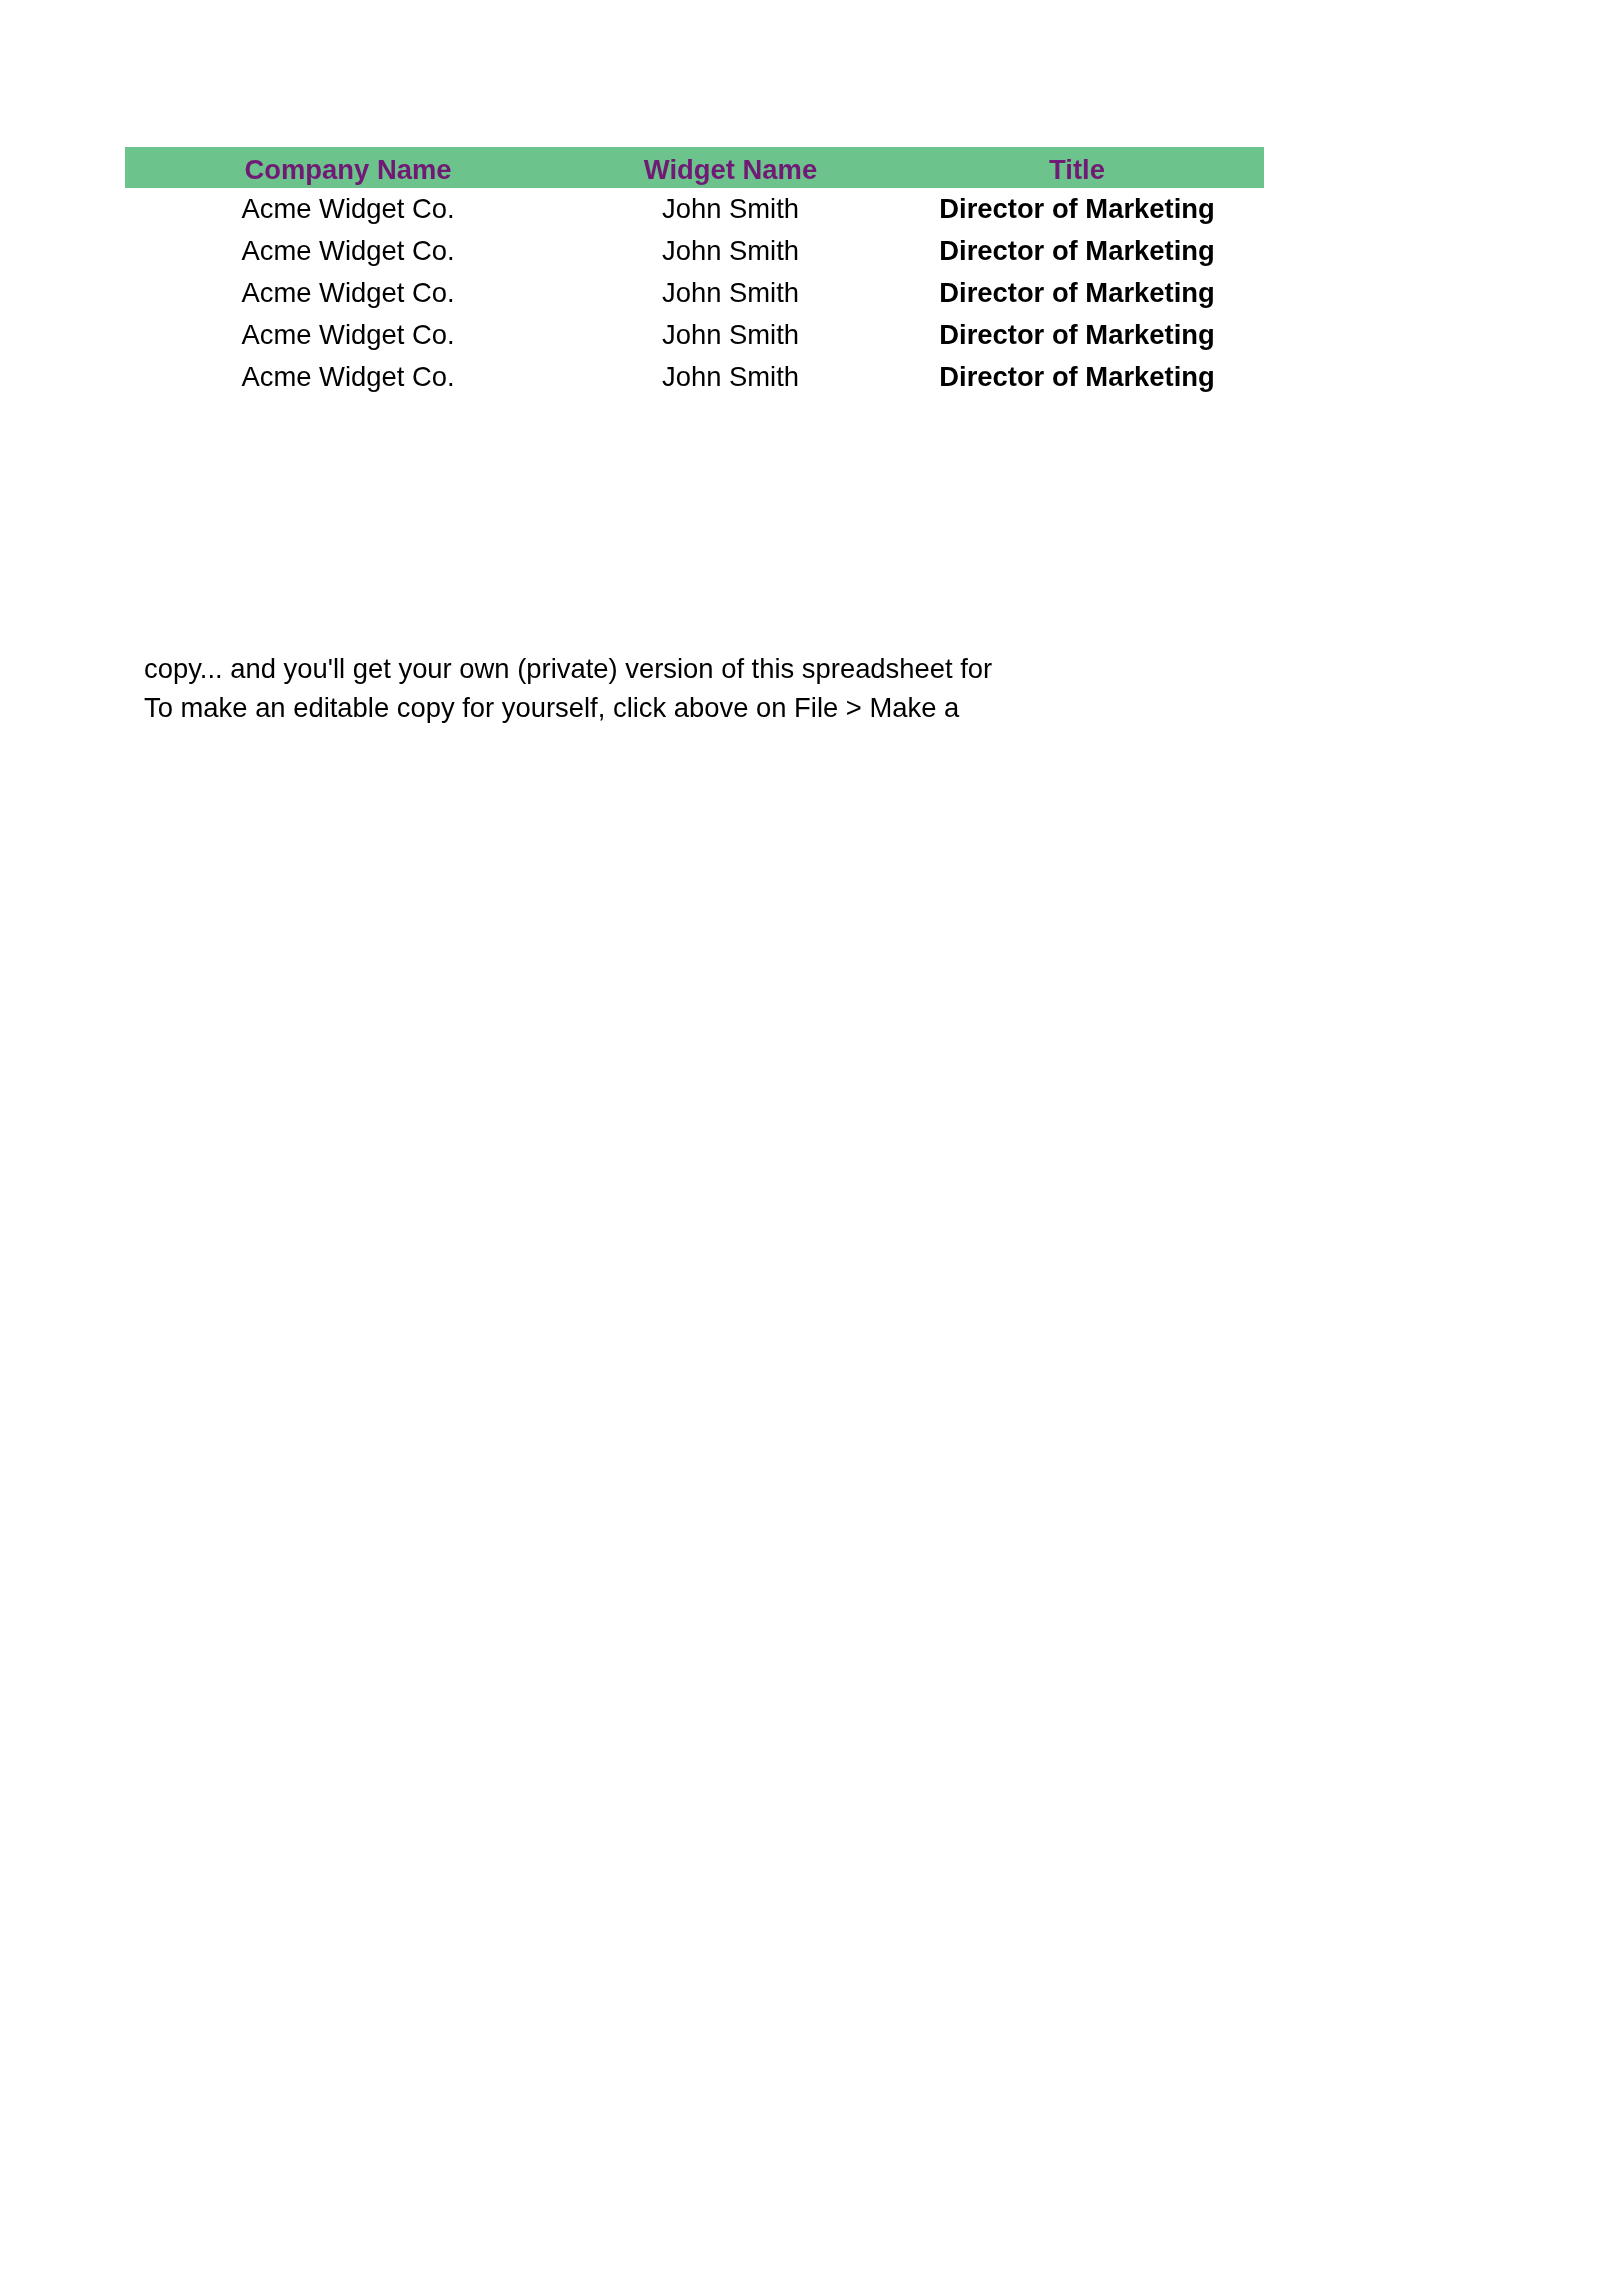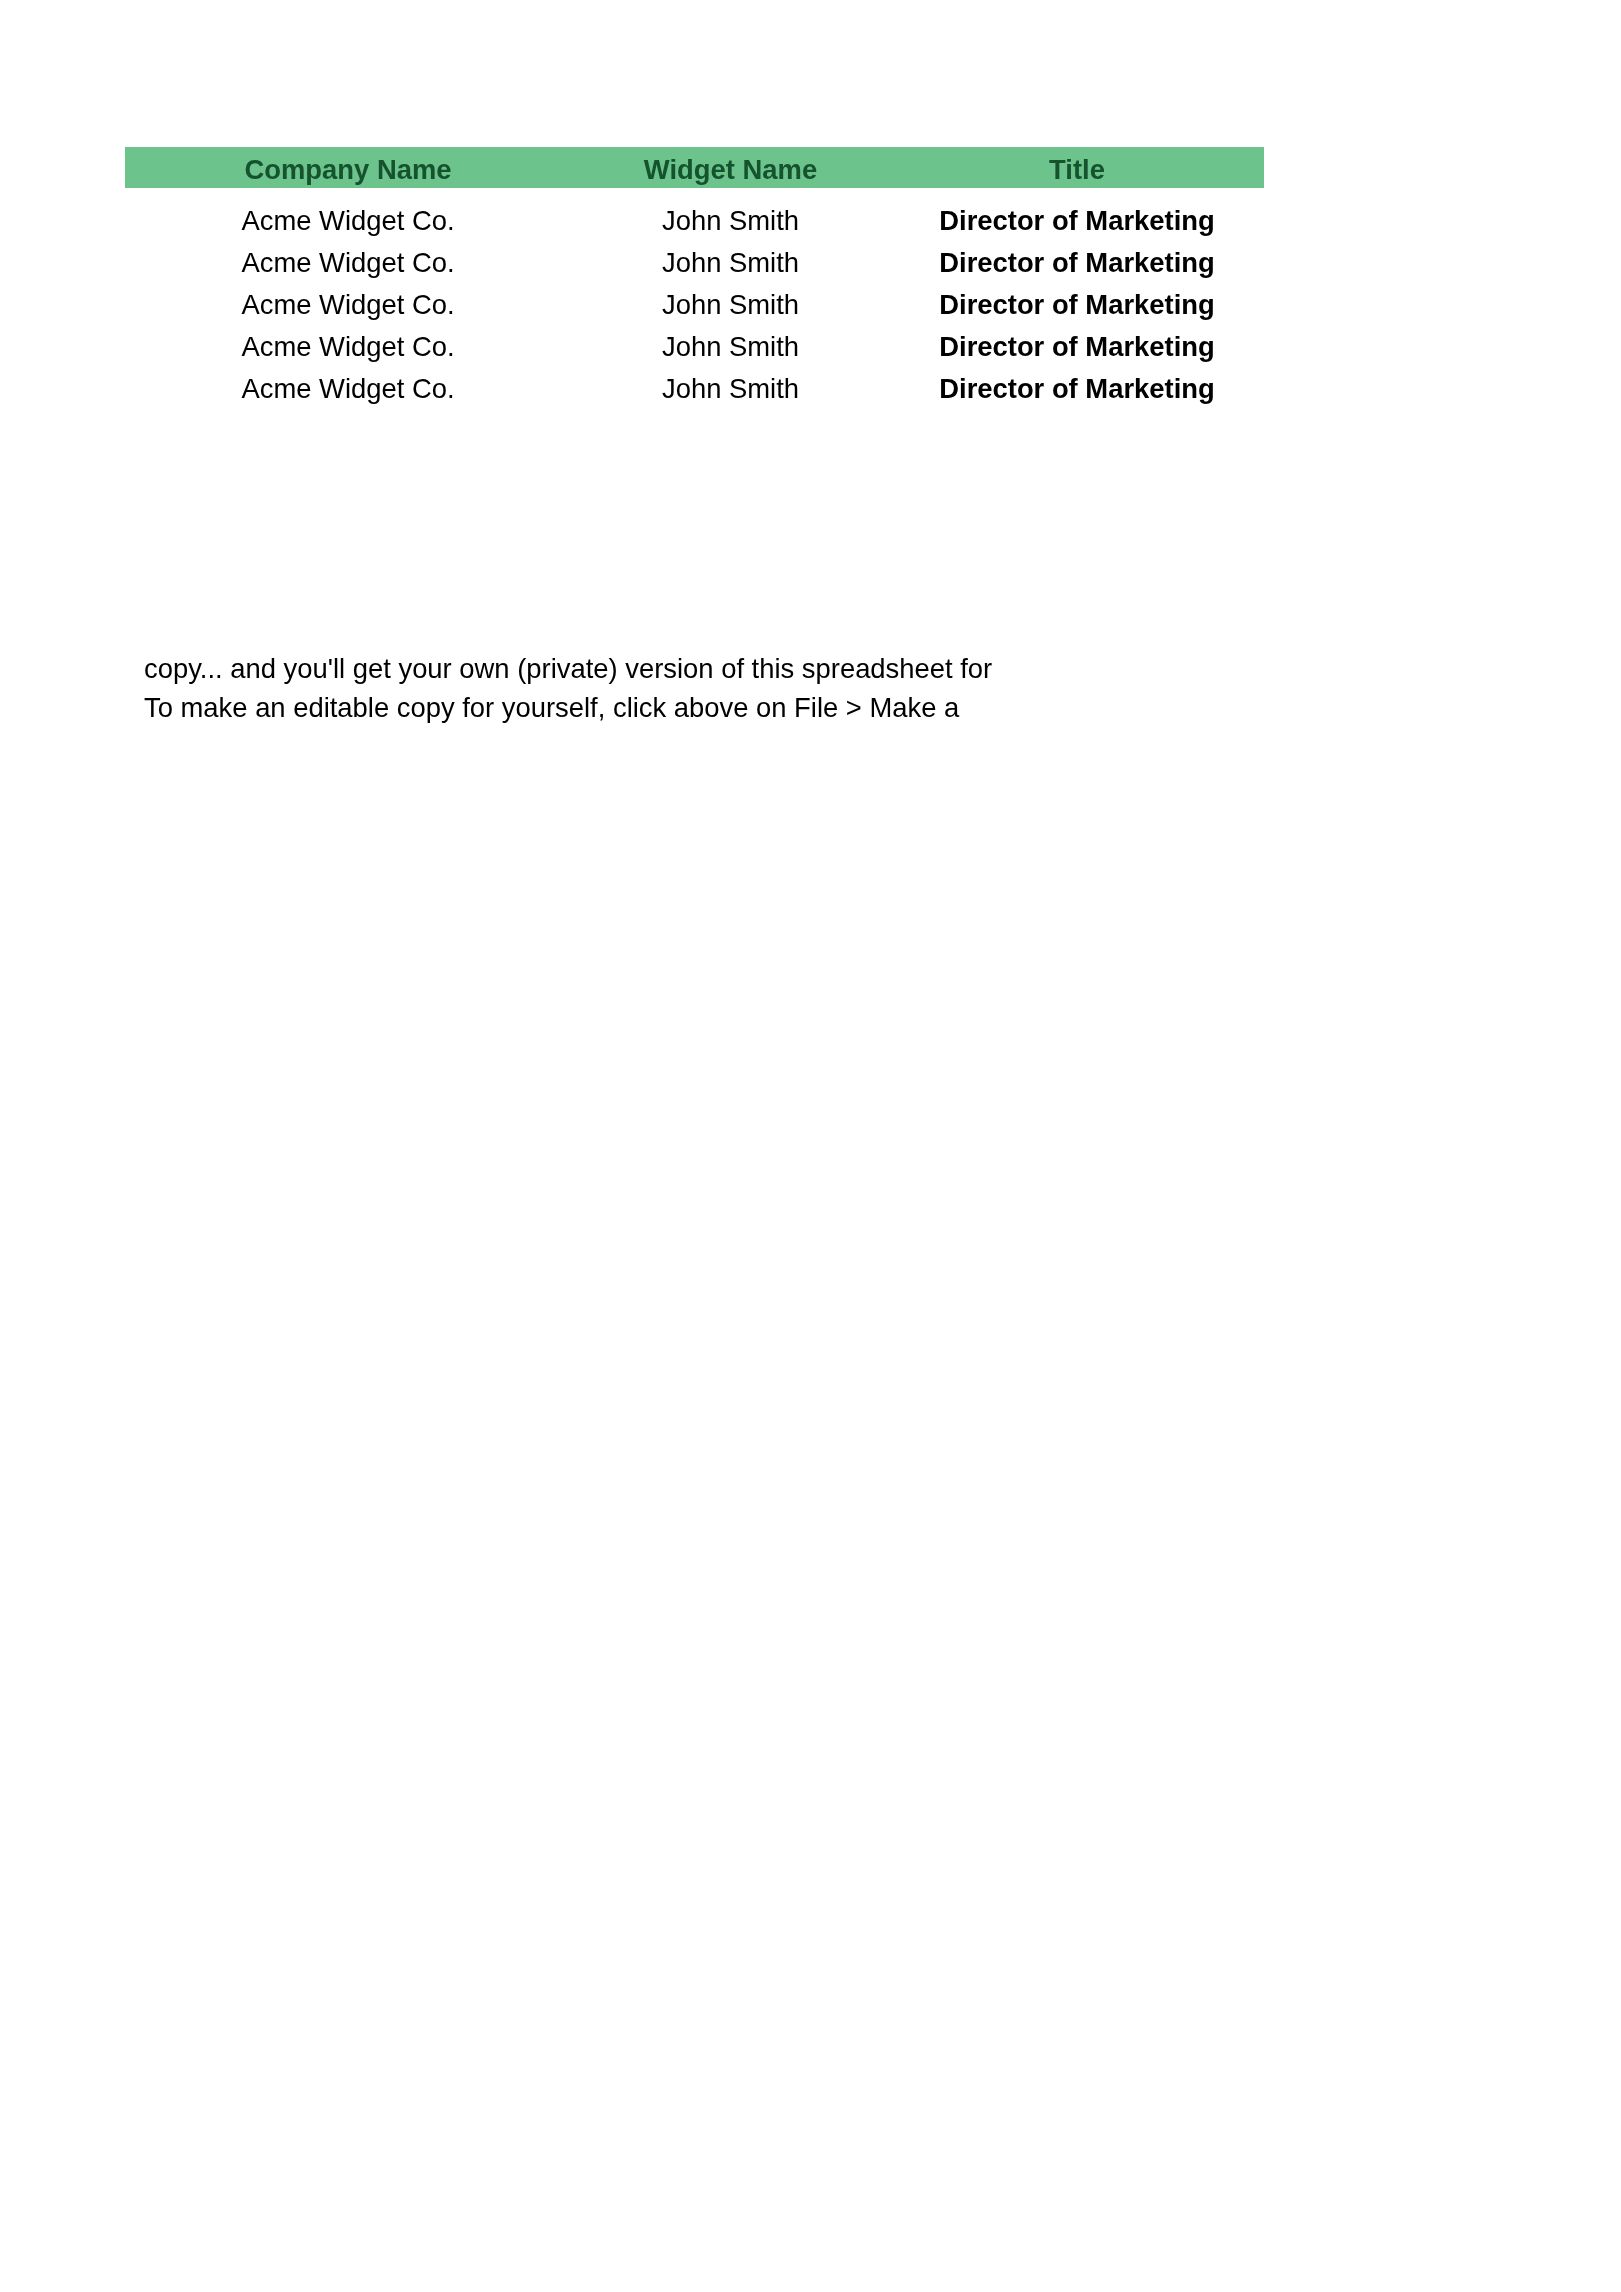--- a/index.html
+++ b/index.html
@@ -1,21 +1,21 @@
 <!DOCTYPE html>
 <html><head>
 <meta charset="utf-8">
 <style>
   html, body { margin:0; padding:0; background:#ffffff; }
   body { width:1621px; height:2293px; position:relative; overflow:hidden; font-family:"Liberation Sans", sans-serif; color:#000; }
   .table { position:absolute; left:125px; top:147px; width:1139px; }
   .hdr { display:flex; height:41px; background:#6dc38c; }
-  .hdr div { color:#14532d; font-weight:bold; font-size:27.4px; line-height:45px; text-align:center; }
+  .hdr div { color:#701a75; font-weight:bold; font-size:27.4px; line-height:45px; text-align:center; }
   .row { display:flex; height:42px; }
-  .row div { font-size:27.4px; line-height:42px; text-align:center;margin-top:12px; }
+  .row div { font-size:27.4px; line-height:42px; text-align:center; }
   .c1 { width:446px; }
   .c2 { width:319px; padding-left:0; }
   .c3 { width:374px;font-weight:bold; }
   .note { position:absolute; left:144px; top:649px; width:912px; font-size:27.4px; line-height:39px; }
   .note p { margin:0; white-space:nowrap; }
 </style>
 </head>
 <body>
 
 <div class="table">

